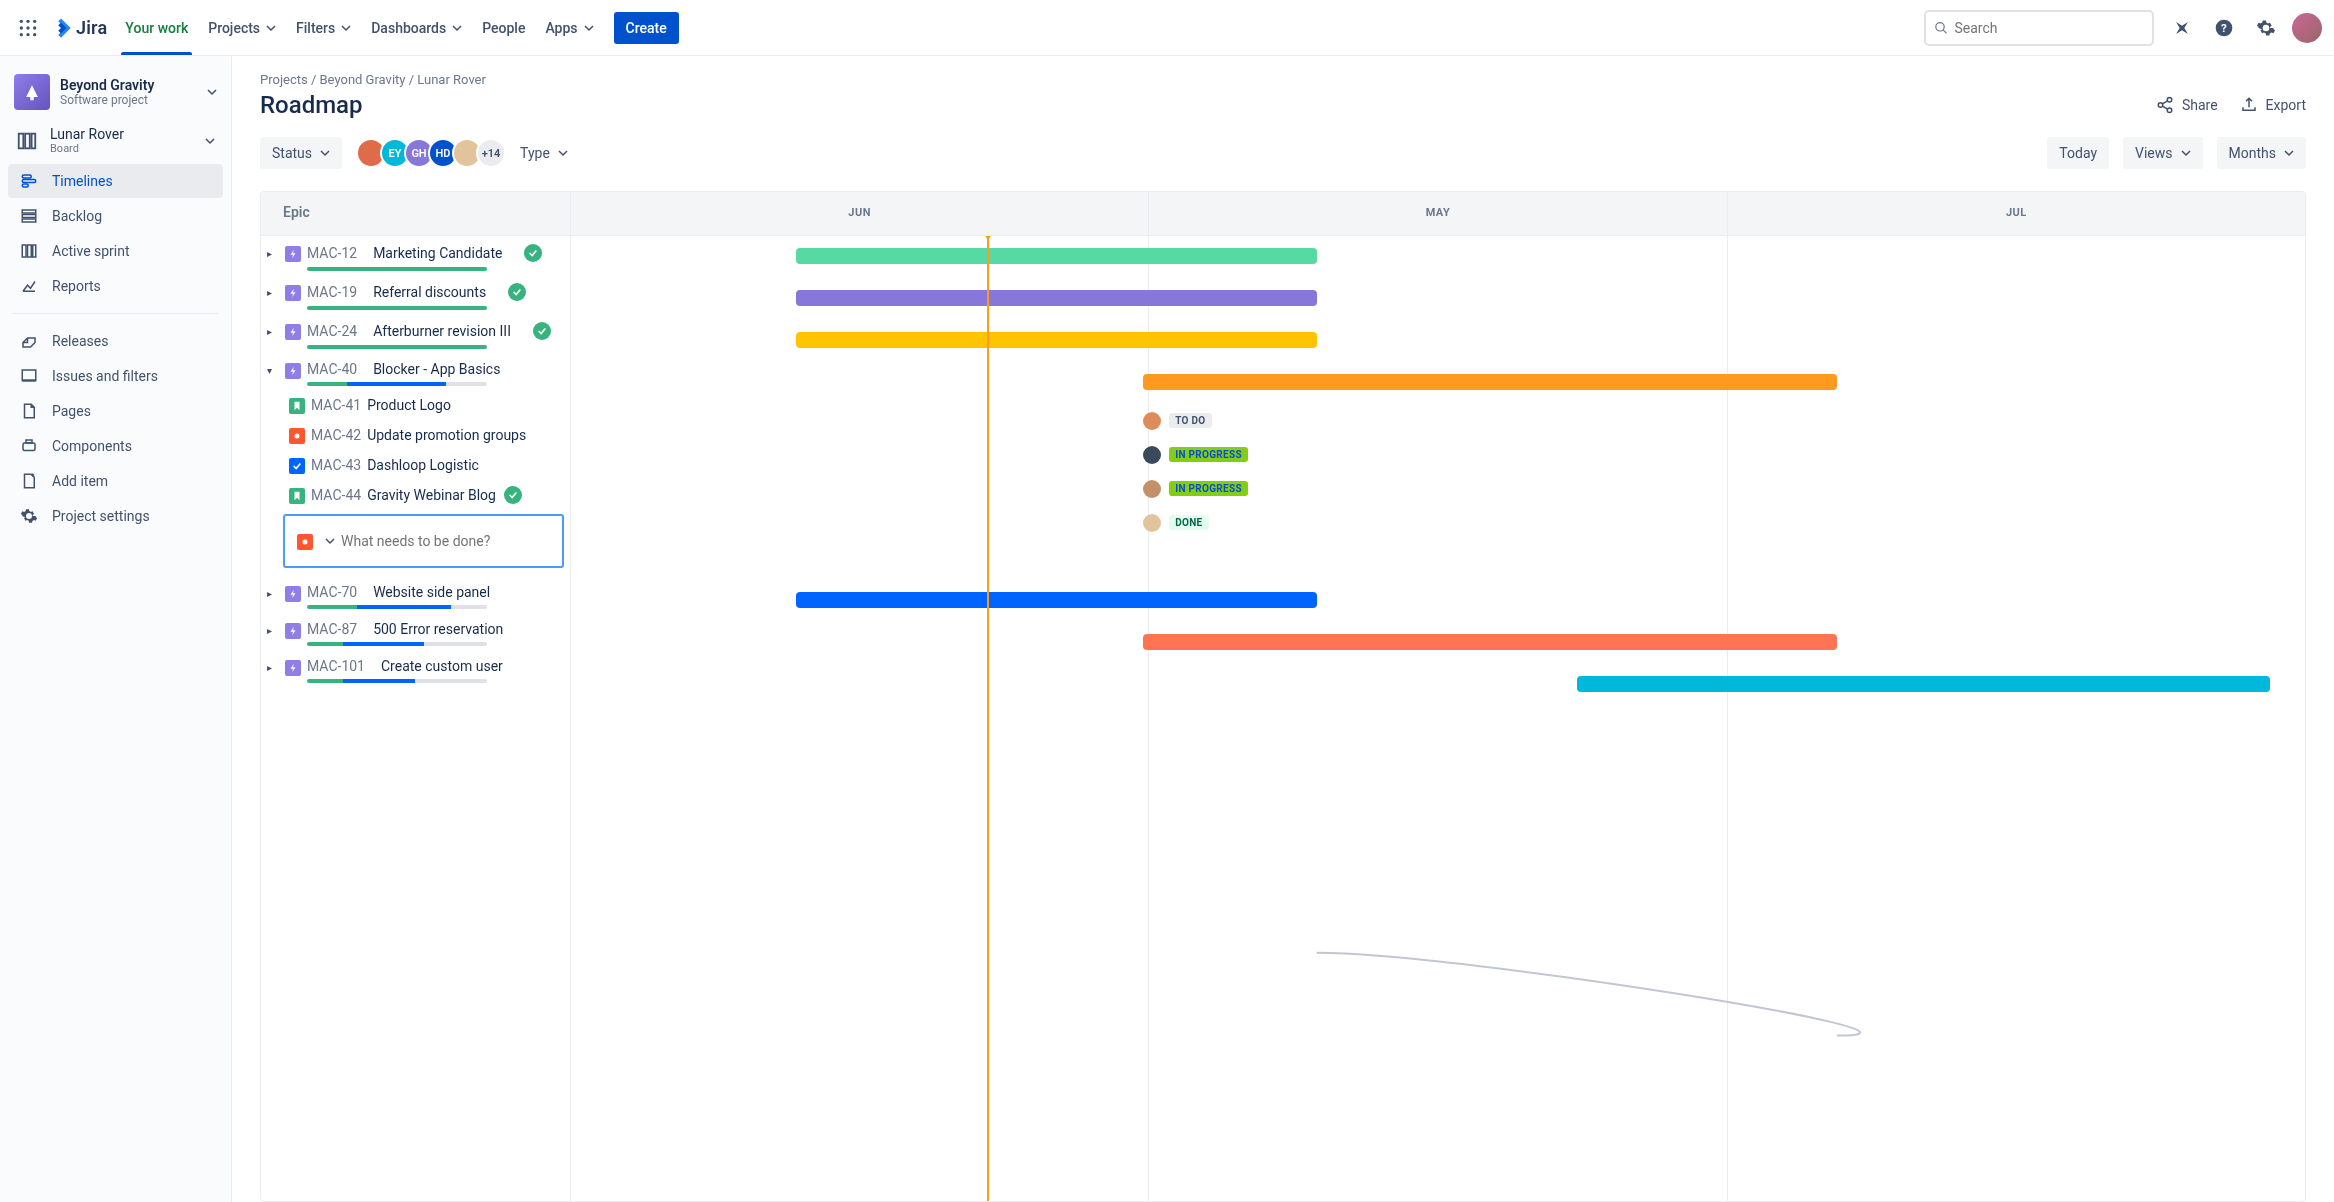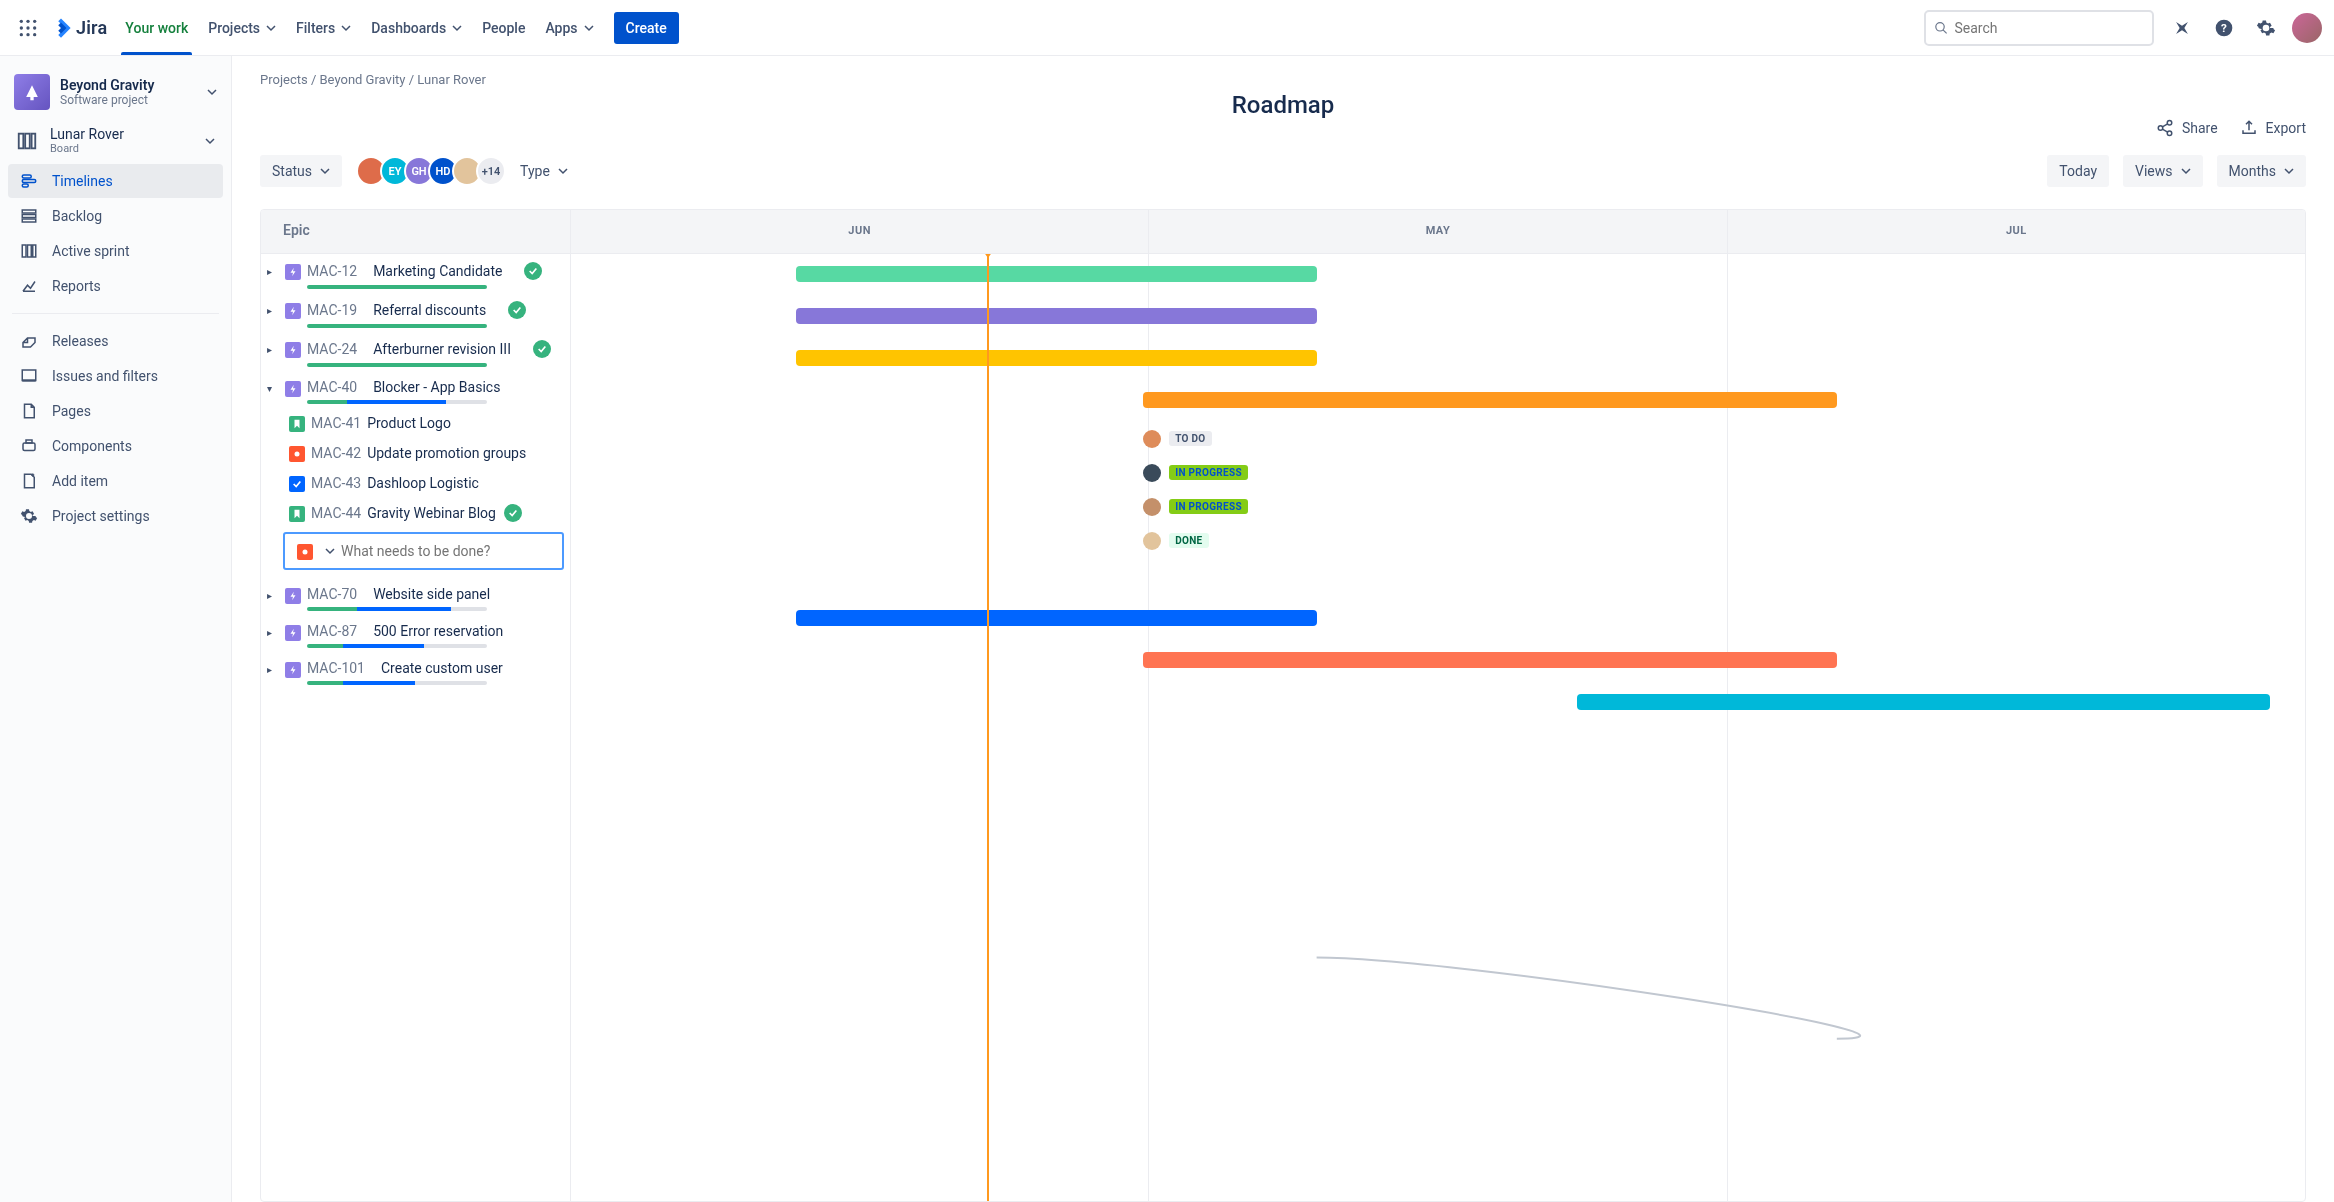--- a/index.html
+++ b/index.html
@@ -42,21 +42,21 @@
 .side-item { display:flex; align-items:center; padding:8px 10px; border-radius:4px; cursor:pointer; color:#42526E; margin:1px 0; }
 .side-item .si-icon { width:22px; display:flex; justify-content:center; color:#42526E; }
 .side-item .si-label { margin-left:12px; font-size:14px; }
 .side-item.active { background:#E9EBEE; color:#0052CC; }
 .side-item.active .si-icon, .side-item.active .si-label { color:#0052CC; }
 .side-divider { height:1px; background:#ebecf0; margin:10px 4px; }
 
 
 .main { flex:1; padding:16px 28px 0; overflow:hidden; display:flex; flex-direction:column; }
 .breadcrumb { color:#6B778C; font-size:13px; }
-.page-header { display:flex; align-items:center; margin-top:4px;flex-direction:column; }
+.page-header { display:flex; align-items:center; margin-top:4px; }
 .page-title { font-size:24px; font-weight:500; color:#172B4D; }
 .header-actions { margin-left:auto; display:flex; gap:22px; }
 .ha { display:flex; align-items:center; gap:8px; color:#42526E; font-size:14px; cursor:pointer; }
 .toolbar { display:flex; align-items:center; margin-top:18px; gap:14px; }
 .chip { background:#F4F5F7; border-radius:3px; padding:8px 12px; display:flex; align-items:center; gap:8px; color:#42526E; font-size:14px; cursor:pointer; }
 .assignees { display:flex; align-items:center; }
 .assignees .av { width:30px; height:30px; border-radius:50%; border:2px solid #fff; margin-left:-6px; display:flex; align-items:center; justify-content:center; color:#fff; font-size:11px; font-weight:600; }
 .assignees .av:first-child { margin-left:0; }
 .assignees .more { background:#EBECF0; color:#42526E; }
 .toolbar .spacer { flex:1; }
@@ -81,21 +81,21 @@
 .epic-text { flex:1; }
 .epic-line { display:flex; align-items:center; gap:16px; }
 .epic-key { color:#6B778C; font-size:14px; }
 .epic-title { color:#172B4D; font-size:14px; }
 .epic-status { width:18px; height:18px; border-radius:50%; background:#36B37E; display:flex; align-items:center; justify-content:center; margin-left:6px; }
 .epic-status svg { width:10px; height:10px; }
 .progress { display:flex; height:4px; border-radius:2px; overflow:hidden; margin-top:5px; width:180px; }
 .progress .pg { height:100%; }
 .child-row { padding:6px 6px 6px 28px; display:flex; align-items:center; }
 .child-row .epic-icon { margin-left:0; }
-.new-issue { margin:4px 6px 8px 22px; border:2px solid #4C9AFF; border-radius:3px; padding:8px 8px; display:flex; align-items:center; gap:6px; }
+.new-issue { margin:4px 6px 8px 22px; border:2px solid #4C9AFF; border-radius:3px; padding:16px 8px; display:flex; align-items:center; gap:6px; }
 .new-issue input { border:none; outline:none; font-size:14px; width:100%; }
 
 .timeline { flex:1; position:relative; overflow:hidden; }
 .tl-grid { position:absolute; inset:0; display:flex; }
 .tl-grid .col { flex:1; border-right:1px solid #ebecf0; }
 .tl-grid .col:last-child { border-right:none; }
 .today-line { position:absolute; top:0; bottom:0; width:2px; background:#FF991F; z-index:5; }
 .today-line::before { content:""; position:absolute; top:-3px; left:-4px; width:0; height:0; border-left:5px solid transparent; border-right:5px solid transparent; border-top:7px solid #FF991F; }
 
 .bar { position:absolute; height:16px; border-radius:4px; }

